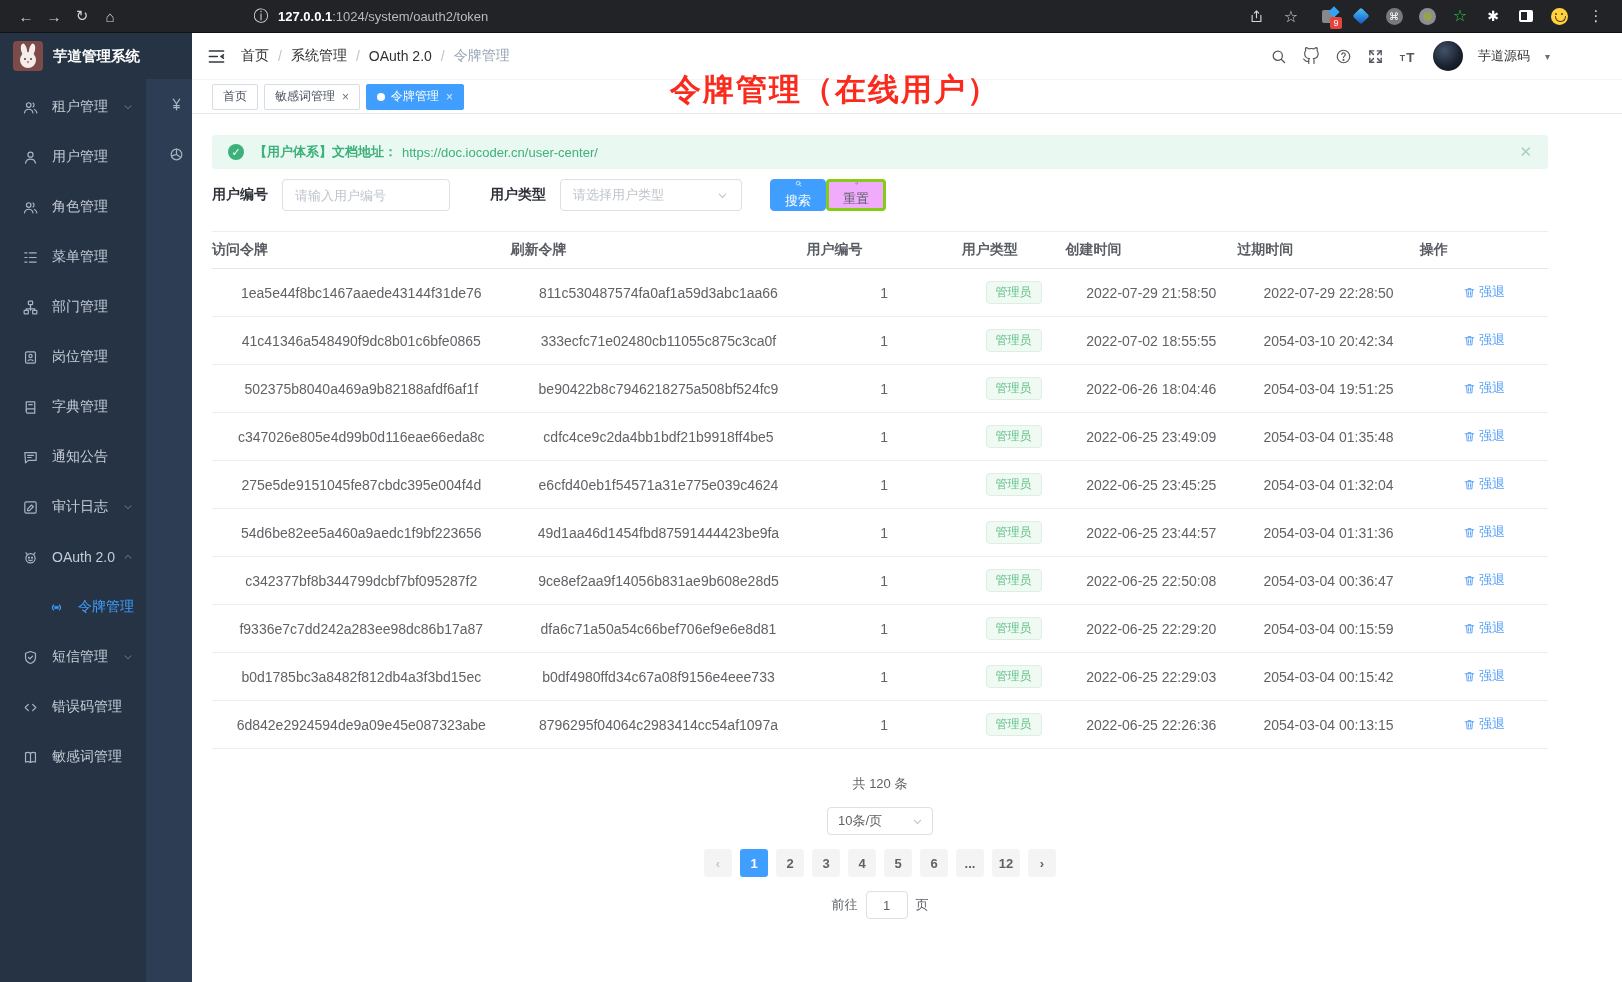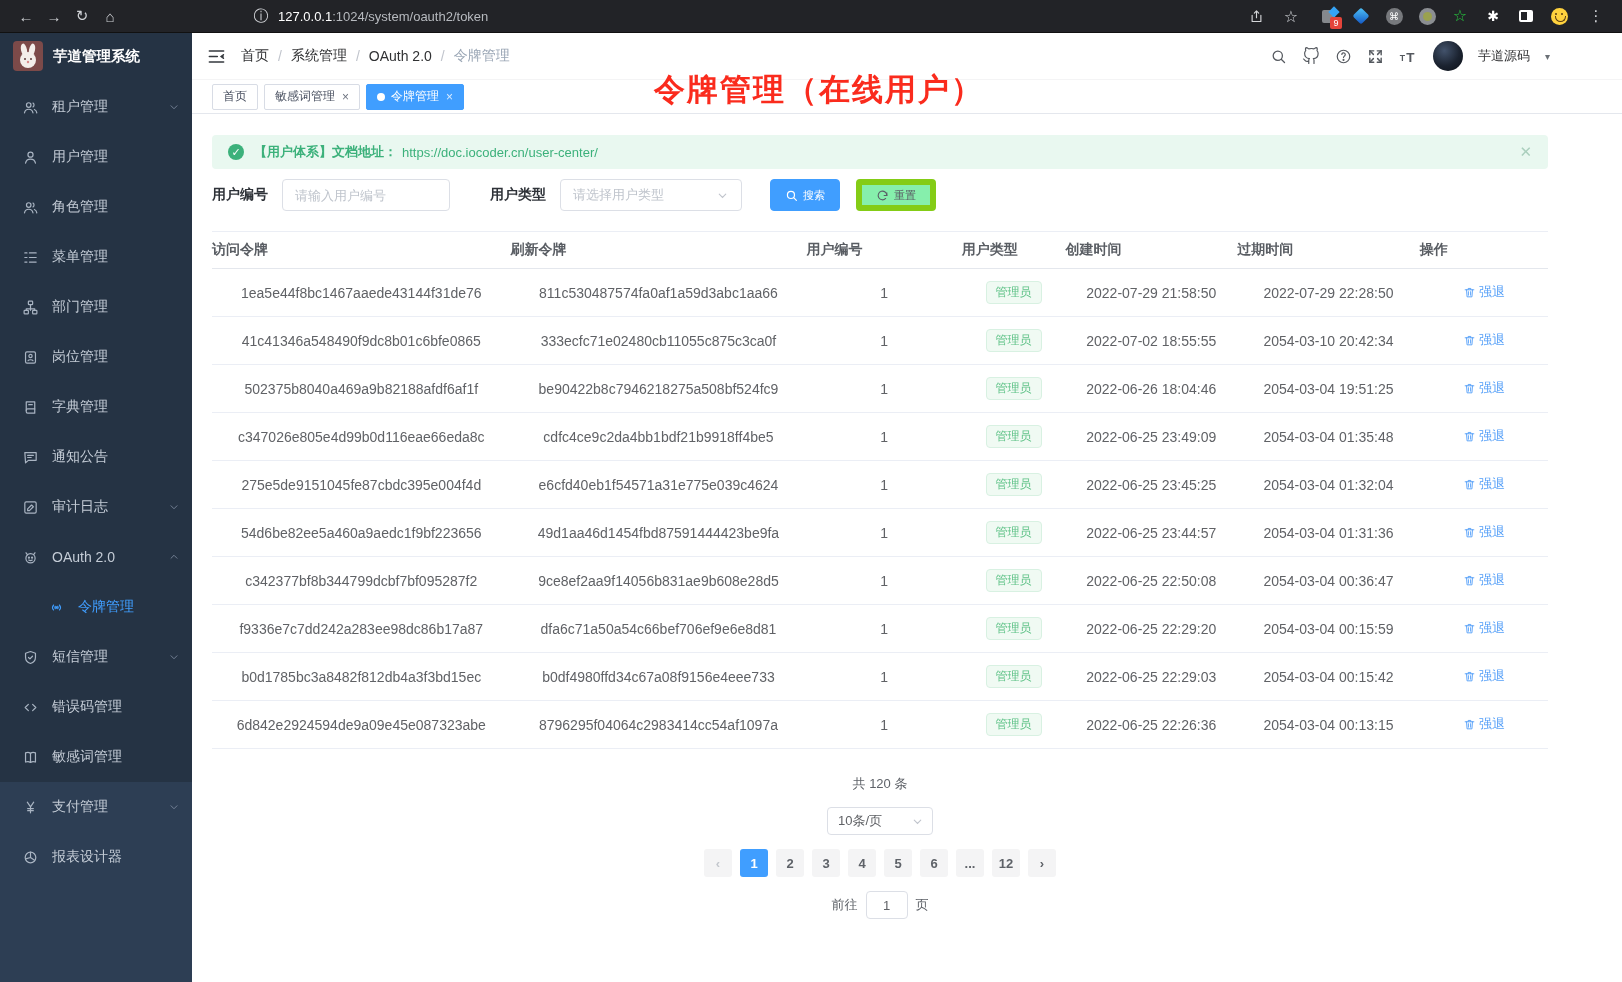--- a/index.html
+++ b/index.html
@@ -5,21 +5,21 @@
   * { box-sizing: border-box; margin: 0; padding: 0; }
   html,body { width:1622px; height:982px; overflow:hidden; background:#fff;
     font-family:"Liberation Sans","DejaVu Sans",sans-serif; }
 
   
   .browser { height:33px; background:#222327; display:flex; align-items:center;
     padding:0 12px; color:#d5d7da; font-size:13px; border-bottom:1px solid #111; }
   .b-btn { width:28px; height:28px; display:flex; align-items:center; justify-content:center;
     font-size:15px; color:#cfd1d5; cursor:pointer; border-radius:50%; flex:0 0 auto; }
   .urlbox { display:flex; align-items:center; gap:8px; margin-left:128px; flex:1; }
-  .url-host { color:#fff; font-weight:normal; }
+  .url-host { color:#fff; font-weight:bold; }
   .url-rest { color:#b7babf; }
   .b-right { margin-left:auto; display:flex; align-items:center; gap:13px; }
   .ext { width:20px; height:20px; display:flex; align-items:center; justify-content:center; position:relative; cursor:pointer; }
   .ext-grid { width:13px; height:13px; background:#85888c; border-radius:2px; position:relative; }
   .ext-grid:after { content:""; position:absolute; right:-3px; top:-2px; width:8px; height:8px; background:#35a3f5; transform:rotate(45deg); }
   .ext-badge { position:absolute; right:-4px; bottom:-3px; background:#e5443a; color:#fff; font-size:9px;
     min-width:12px; height:12px; border-radius:2px; display:flex; align-items:center; justify-content:center; padding:0 2px; }
   .ext-gem { width:12px; height:12px; background:linear-gradient(135deg,#4fc3f7,#1256c4); transform:rotate(45deg); border-radius:2px; }
   .ext-circle { width:17px; height:17px; border-radius:50%; background:#77797d; color:#fff; font-size:10px;
     display:flex; align-items:center; justify-content:center; }
@@ -63,21 +63,21 @@
   .uname { font-size:13px; color:#303133; cursor:pointer; }
   .caret { color:#6b7076; font-size:10px; cursor:pointer; }
 
   .tabbar { height:34px; display:flex; align-items:center; gap:6px; padding:0 20px; border-bottom:1px solid #e4e7ed; flex:0 0 auto; }
   .tab { height:26px; display:flex; align-items:center; gap:6px; padding:0 10px; border:1px solid #d8dce5;
     border-radius:2px; font-size:12px; color:#495060; background:#fff; cursor:pointer; }
   .tab .dot { width:8px; height:8px; border-radius:50%; background:#fff; }
   .tab.active { background:#409eff; border-color:#409eff; color:#fff; }
   .tab .x { font-size:12px; opacity:.8; margin-left:1px; cursor:pointer; }
 
-  .annotation { position:absolute; left:462px; top:36px; font-size:31px; font-weight:bold; letter-spacing:2px;
+  .annotation { position:absolute; left:478px; top:36px; font-size:31px; font-weight:bold; letter-spacing:2px;
     color:#fa2b1d; z-index:5; pointer-events:none; white-space:nowrap; }
 
   .content { padding:21px 74px 0 20px; }
 
   .alert { height:34px; background:#e9f8f0; border-radius:4px; display:flex; align-items:center; padding:0 16px;
     font-size:13px; color:#3cb17b; }
   .alert .chk { width:16px; height:16px; border-radius:50%; background:#3cb17b; color:#fff; font-size:11px;
     display:flex; align-items:center; justify-content:center; margin-right:10px; flex:0 0 auto; }
   .alert .atext { font-weight:bold; }
   .alert a { color:#3cb17b; text-decoration:none; margin-left:5px; font-weight:normal; }
@@ -85,24 +85,24 @@
 
   .filters { display:flex; align-items:center; margin-top:10px; }
   .f-label { font-size:14px; font-weight:bold; color:#2e3238; margin-right:14px; white-space:nowrap; }
   .f-label.second { margin-left:40px; }
   .f-input { width:168px; height:32px; border:1px solid #dcdfe6; border-radius:4px; padding:0 12px;
     font-size:13px; color:#606266; font-family:inherit; outline:none; }
   .f-input::placeholder { color:#bfc4cc; }
   .f-select { width:182px; height:32px; border:1px solid #dcdfe6; border-radius:4px; display:flex; align-items:center;
     justify-content:space-between; padding:0 12px 0 12px; font-size:13px; color:#bfc4cc; cursor:pointer; }
   .f-select .chev { color:#c0c4cc; display:flex; }
-  .btn { height:32px; border-radius:4px; font-size:11px; display:flex; align-items:center; gap:5px;
-    padding:0 14px; cursor:pointer; font-family:inherit; }
+  .btn { height:32px; border-radius:4px; font-size:13px; display:flex; align-items:center; gap:5px;
+    padding:0 14px; cursor:pointer; font-family:inherit;flex-direction:column; }
   .btn-search { background:#409eff; border:1px solid #409eff; color:#fff; margin-left:28px; }
-  .btn-reset { background:#86efac; border:6px solid #84cc16; color:#5a5e66; margin-left:16px; }
+  .btn-reset { background:#f0abfc; border:3px solid #84cc16; color:#5a5e66; }
 
   table.grid { width:100%; border-collapse:collapse; table-layout:fixed; margin-top:20px; }
   .grid th { height:37px; font-size:14px; font-weight:bold; color:#595d63; text-align:left;
     border-top:1px solid #ebeef5; border-bottom:1px solid #e4e7ed; }
   .grid td { height:48px; font-size:14px; color:#606266; text-align:center; border-bottom:1px solid #ebeef5;
     white-space:nowrap; overflow:hidden; }
   .badge { display:inline-block; padding:2px 9px; font-size:12px; color:#5ec287; background:#f0faf3;
     border:1px solid #d8f1e2; border-radius:4px; }
   .action { color:#549ff8; font-size:13px; display:inline-flex; align-items:center; gap:3px; cursor:pointer; }
 
@@ -177,21 +177,21 @@
             <ellipse cx="11" cy="9" rx="3" ry="6.5" fill="#f3eeea" transform="rotate(-12 11 9)"></ellipse>
             <ellipse cx="19" cy="9" rx="3" ry="6.5" fill="#f3eeea" transform="rotate(12 19 9)"></ellipse>
             <circle cx="15" cy="19" r="8" fill="#f3eeea"></circle>
             <circle cx="12" cy="18" r="1" fill="#5a3b3a"></circle>
             <circle cx="18" cy="18" r="1" fill="#5a3b3a"></circle>
             <circle cx="15" cy="21" r="1.2" fill="#d98a8a"></circle>
           </svg>
       </span>
       <span class="brand-title">芋道管理系统</span>
     </div>
-    <div id="sidebar-sections" style="display:flex;flex-direction:column;flex:1">
+    <div id="sidebar-sections" style="display:flex;flex-direction:row;flex:1">
         <nav class="section">
           <div class="menu-item">
             <span class="mi">
               <svg viewBox="0 0 24 24" width="17" height="17" fill="none" stroke="currentColor" stroke-width="1.7" stroke-linecap="round" stroke-linejoin="round">
                 <circle cx="9.5" cy="8.5" r="3.2"></circle>
                 <path d="M3.5 19.5c.7-3.4 3-5 6-5s5.3 1.6 6 5"></path>
                 <path d="M15.5 5.8a3.2 3.2 0 010 5.4"></path>
                 <path d="M17.5 14.8c2 .7 3.1 2.3 3.4 4.7"></path>
               </svg>
             </span>

